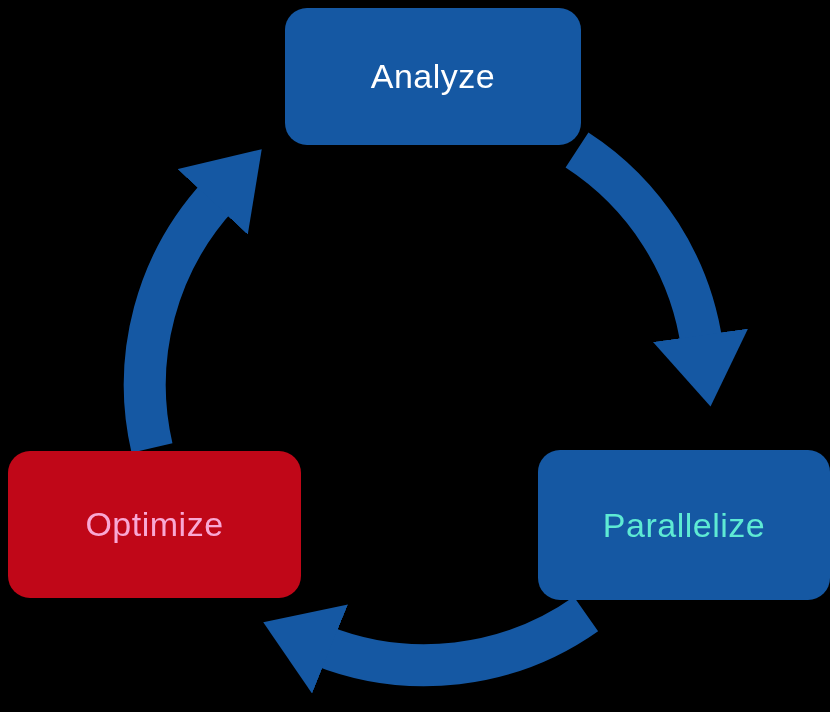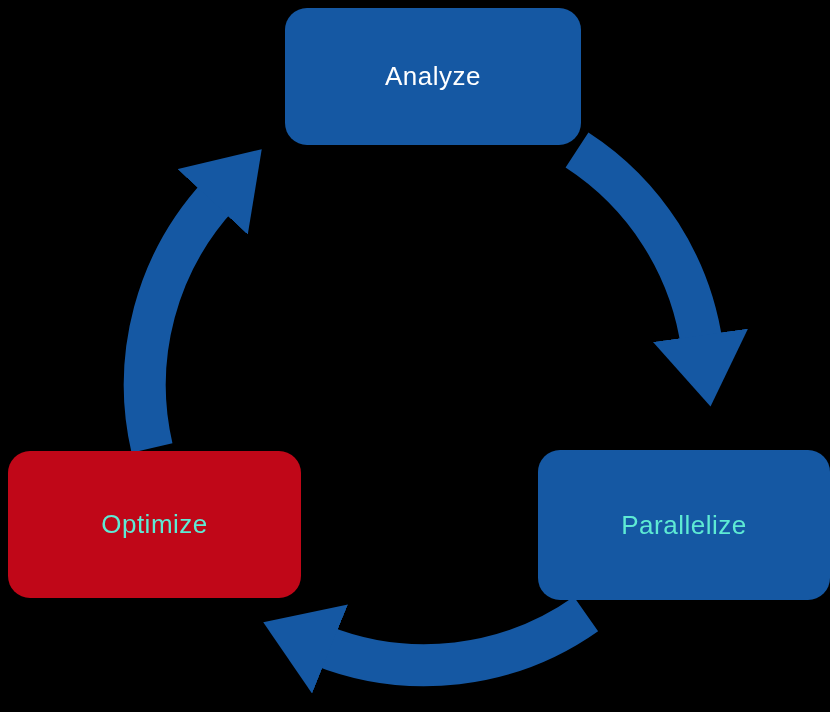--- a/index.html
+++ b/index.html
@@ -18,21 +18,21 @@
     left: 0;
     top: 0;
   }
   .node {
     position: absolute;
     border-radius: 22px;
     display: flex;
     align-items: center;
     justify-content: center;
     color: #ffffff;
-    font-size: 26px;
+    font-size: 34px;
     letter-spacing: 0.5px;
   }
   .node-analyze     { left: 285px; top: 8px;   width: 296px; height: 137px; }
   .node-parallelize { left: 538px; top: 450px; width: 292px; height: 150px; }
   .node-optimize    { left: 8px;   top: 451px; width: 293px; height: 147px; }
 </style>
 </head>
 <body>
 
 <div class="canvas" style="background-color: rgb(0, 0, 0);">
@@ -53,16 +53,16 @@
 
   <div class="node node-analyze" style="background-color: rgb(21, 88, 163);">
     <span style="color: rgb(255, 255, 255);">Analyze</span>
   </div>
 
   <div class="node node-parallelize" style="background-color: rgb(21, 88, 163);">
     <span style="color: #5eead4;">Parallelize</span>
   </div>
 
   <div class="node node-optimize" style="background-color: rgb(192, 7, 24);">
-    <span style="color: #5eead4;">Optimize</span>
+    <span style="color: #f9a8d4;">Optimize</span>
   </div>
 
 </div>
 
 </body></html>

